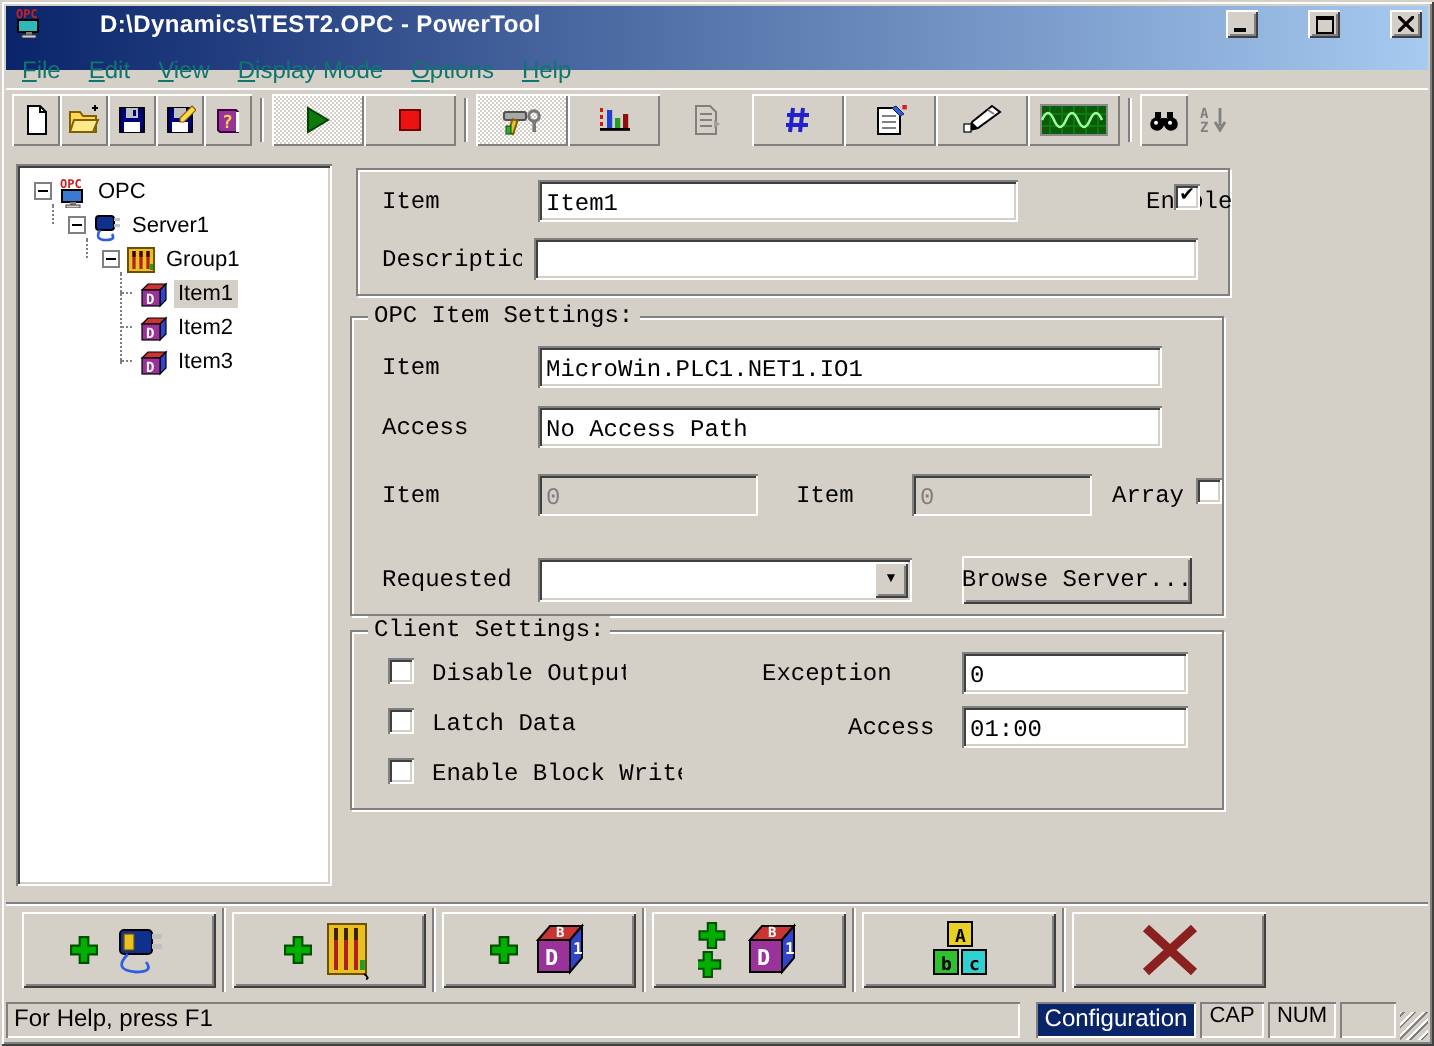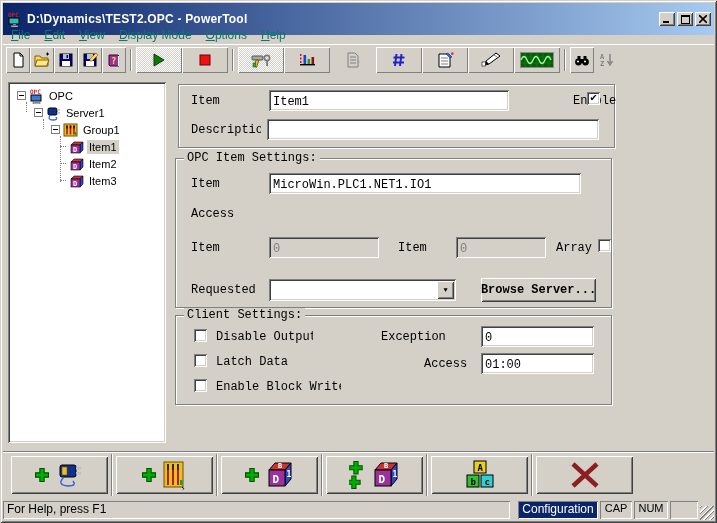--- a/index.html
+++ b/index.html
@@ -14,21 +14,21 @@
   .raised  { box-shadow: inset 1px 1px 0 #ffffff, inset -1px -1px 0 #808080; background:#d4d0c8; }
   .raised2 { box-shadow: inset 1px 1px 0 #ffffff, inset -1px -1px 0 #404040,
                          inset 2px 2px 0 #d4d0c8, inset -2px -2px 0 #808080; background:#d4d0c8; }
   .sunken  { background:#fff;
              box-shadow: inset 1px 1px 0 #808080, inset -1px -1px 0 #ffffff,
                          inset 2px 2px 0 #404040, inset -2px -2px 0 #d4d0c8; }
   .etched  { border:1px solid #808080; box-shadow: inset 1px 1px 0 #fff, 1px 1px 0 #fff; }
   
   .titlebar { position:absolute; left:3px; top:3px; right:3px; height:22px;
     background:linear-gradient(to right,#0a246a,#a6caf0);
-    display:flex; align-items:center; padding:16px 3px; }
+    display:flex; align-items:flex-end; padding:16px 3px;gap:23px; }
   .title-icon { width:17px; height:16px; flex:0 0 auto; }
   .title-text { color:#fff; font-size:12px; font-weight:bold; margin-left:4px; flex:1;
     white-space:nowrap; overflow:hidden; letter-spacing:.2px; }
   .winbtn { width:16px; height:14px; margin-left:2px; display:flex; align-items:center; justify-content:center; }
   
   .menubar { position:absolute; left:3px; top:25px; right:3px; height:19px;
     display:flex; align-items:center; font-size:12px; padding-left:1px; }
   .menu-item { display:inline-block; padding:2px 7px; color:#0f766e; }
   .menu-item::first-letter { text-decoration:underline; }
   
@@ -75,21 +75,21 @@
   .combo { position:absolute; height:22px; background:#fff;
     box-shadow: inset 1px 1px 0 #808080, inset -1px -1px 0 #ffffff,
                 inset 2px 2px 0 #404040, inset -2px -2px 0 #d4d0c8; }
   .combo-sel { position:absolute; left:3px; top:3px; bottom:3px; right:19px;
     background:#0a246a; color:#fff; padding:1px 0 0 3px; white-space:nowrap; overflow:hidden; }
   .combo-arrow { position:absolute; right:2px; top:2px; bottom:2px; width:17px;
     display:flex; align-items:center; justify-content:center; font-size:7px; color:#000; }
   .push-btn { position:absolute; display:flex; align-items:center; justify-content:center;
     font-family:inherit; font-size:12px; white-space:nowrap;
     box-shadow: inset 1px 1px 0 #ffffff, inset -1px -1px 0 #404040,
-                inset 2px 2px 0 #d4d0c8, inset -2px -2px 0 #808080; background:#d4d0c8;font-weight:bold; }
+                inset 2px 2px 0 #d4d0c8, inset -2px -2px 0 #808080; background:#d4d0c8; }
   
   .bottom-band { position:absolute; left:3px; top:451px; right:3px; height:46px;
     border-top:1px solid #808080; box-shadow: inset 0 1px 0 #ffffff;
     display:flex; align-items:center; padding-left:8px; }
   .big-btn { width:97px; height:38px; display:flex; align-items:center; justify-content:center; gap:5px; flex:0 0 auto; }
   .big-sep { width:2px; height:42px; margin:0 3px; border-left:1px solid #808080; border-right:1px solid #fff; flex:0 0 auto; }
   
   .statusbar { position:absolute; left:3px; bottom:3px; right:3px; height:22px;
     display:flex; align-items:center; font-size:12px; padding-top:2px; }
   .sb-msg { flex:1; height:18px; margin-right:6px; padding:1px 4px;
@@ -353,20 +353,21 @@
       <input class="fld" style="left: 88px; top: 34px; width: 332px;" value="">
     </div>
 
     <div class="groupbox etched" style="left:5px; top:84px; width:437px; height:150px;">
       <span class="group-title">OPC Item Settings:</span>
 
       <span class="fp-label" style="left:15px; top:18px;">Item</span>
       <input class="fld" style="left: 93px; top: 14px; width: 312px;" value="MicroWin.PLC1.NET1.IO1">
 
       <span class="fp-label" style="left:15px; top:48px;">Access</span>
+      <input class="fld" style="left: 93px; top: 44px; width: 312px;" value="No Access Path">
 
       <span class="fp-label" style="left:15px; top:82px;">Item</span>
       <input class="fld" style="left: 93px; top: 78px; width: 110px;" disabled="" value="0">
       <span class="fp-label" style="left:222px; top:82px;">Item</span>
       <input class="fld" style="left: 280px; top: 78px; width: 90px;" disabled="" value="0">
       <span class="fp-label" style="left:380px; top:82px;">Array</span>
       <span class="checkbox" style="left:422px; top:80px;"></span>
 
       <span class="fp-label" style="left:15px; top:124px;">Requested</span>
       <div class="combo" style="left:93px; top:120px; width:187px;">

